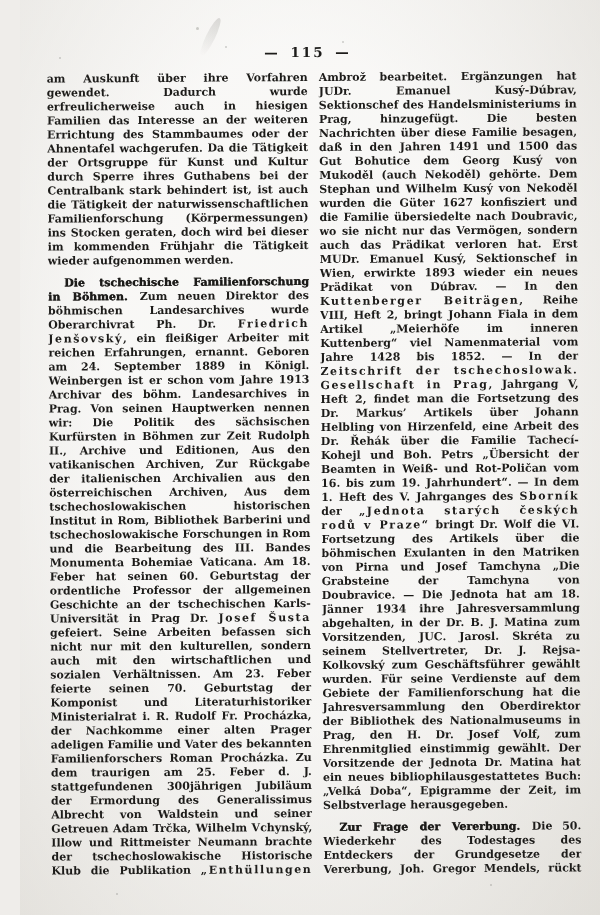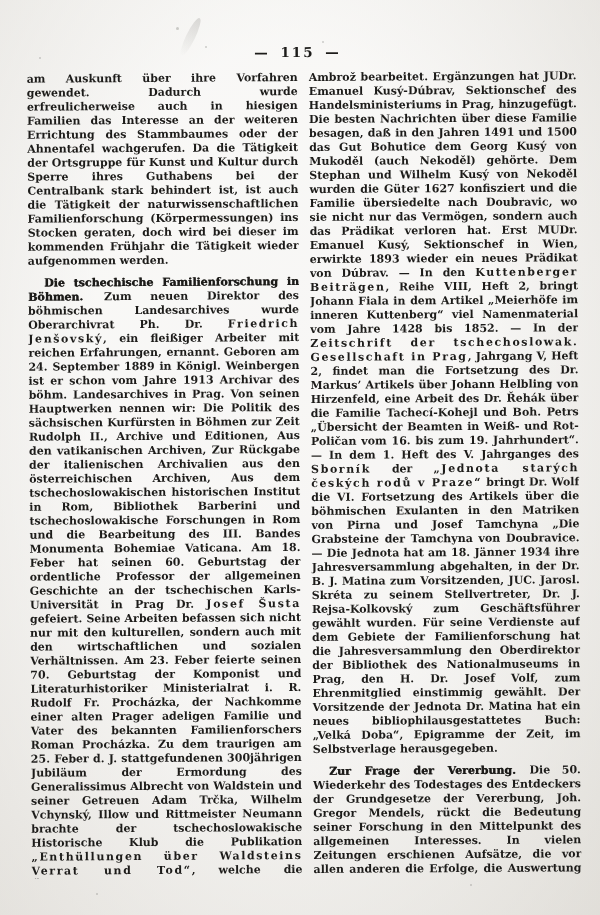--- a/index.html
+++ b/index.html
@@ -14,20 +14,21 @@
     background: #efedea;
     font-family: "DejaVu Serif", serif;
     color: #1d1c1a;
   }
   .page {
     position: absolute;
     inset: 0;
     background:
       radial-gradient(ellipse at 48% 42%, rgba(255,255,255,0.55) 45%, rgba(214,211,205,0.45) 100%),
       linear-gradient(135deg, #f3f2ef 0%, #eeece8 55%, #e9e7e2 100%);
+    margin-left: 20px;
   }
   .page-inner {
     position: absolute;
     inset: 0;
     transform: rotate(-0.35deg);
   }
   .pageno {
     margin-top: 44px;
     text-align: center;
     font-size: 13.5px;

